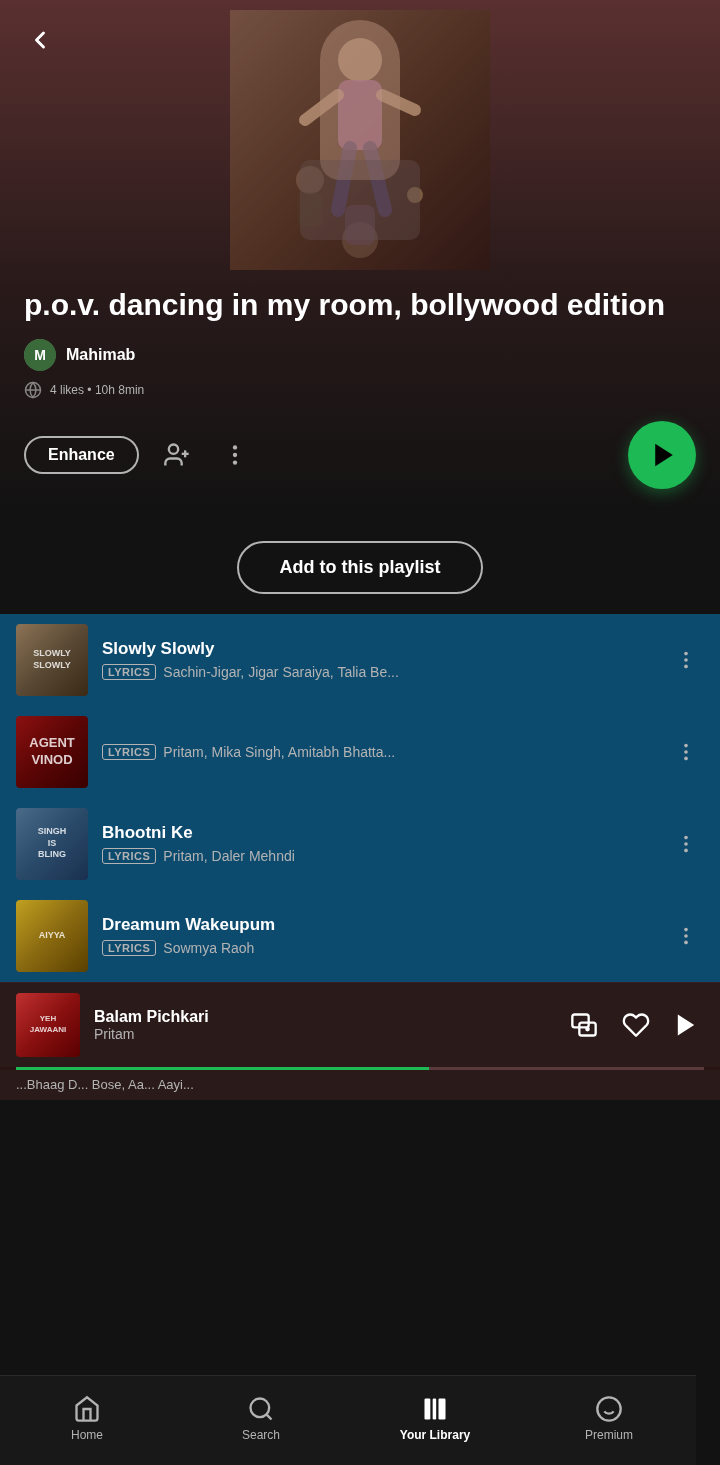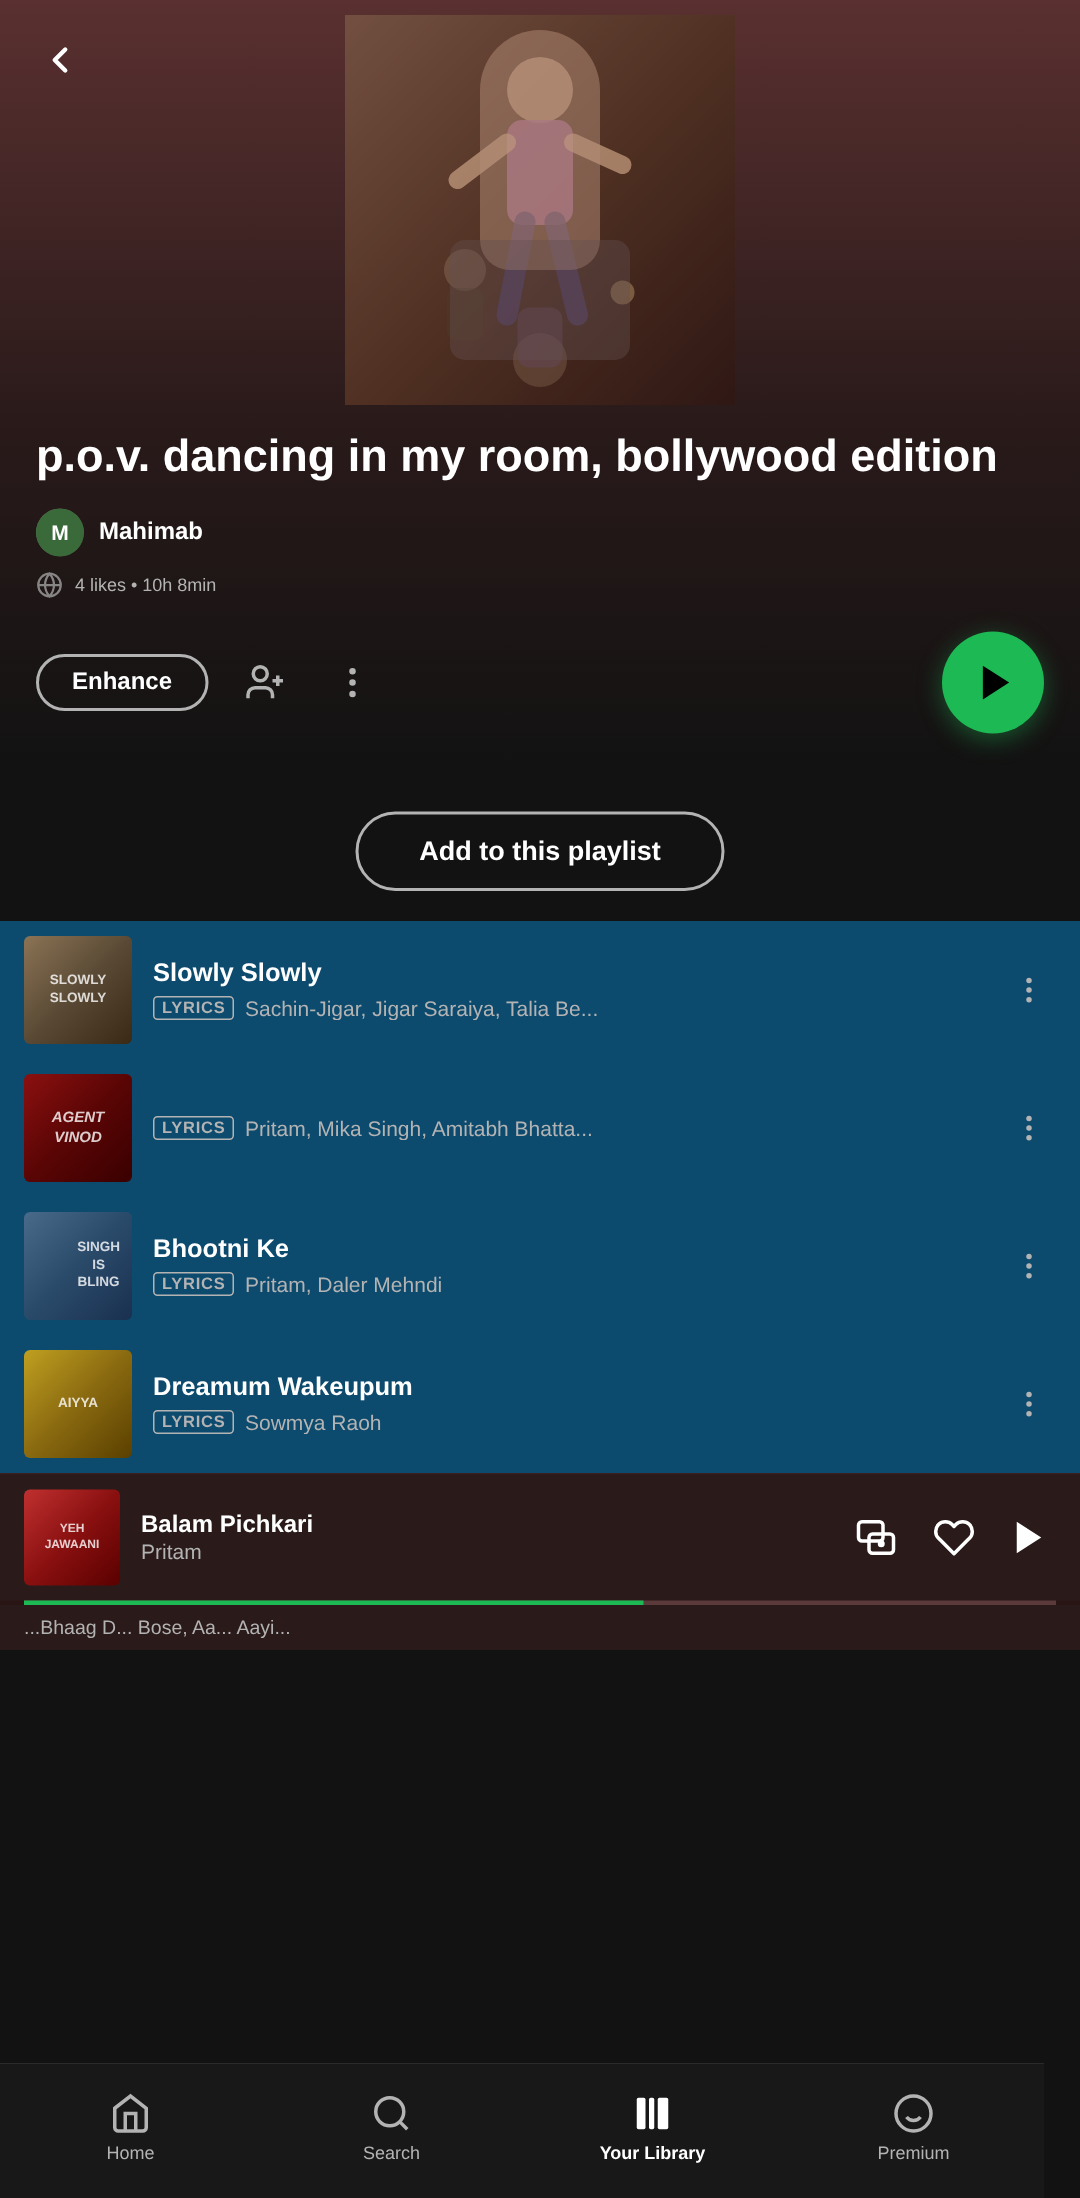--- a/index.html
+++ b/index.html
@@ -211,21 +211,21 @@
       justify-content: center;
       font-size: 10px;
       font-weight: 700;
       color: rgba(255,255,255,0.7);
       text-align: center;
       line-height: 1.2;
       padding: 4px;
     }
     .track-art-1 { background: linear-gradient(135deg, #8B7355 0%, #5a4a35 50%, #3a2a15 100%); }
     .track-art-2 { background: linear-gradient(135deg, #8B1010 0%, #5a0505 50%, #3a0000 100%); }
-    .track-art-3 { background: linear-gradient(135deg, #4a6a8a 0%, #2a4a6a 50%, #1a3050 100%); justify-content: flex-end; }
+    .track-art-3 { background: linear-gradient(135deg, #4a6a8a 0%, #2a4a6a 50%, #1a3050 100%); }
     .track-art-4 { background: linear-gradient(135deg, #c0a020 0%, #8a6a10 50%, #5a4000 100%); }
     .track-art-5 { background: linear-gradient(135deg, #c03030 0%, #8a1010 50%, #5a0000 100%); }
 
     .track-info {
       flex: 1;
       min-width: 0;
     }
     .track-name {
       font-size: 17px;
       font-weight: 600;
@@ -493,21 +493,21 @@
       <svg width="22" height="22" viewBox="0 0 24 24" fill="currentColor">
         <circle cx="12" cy="5" r="2"></circle>
           <circle cx="12" cy="12" r="2"></circle>
           <circle cx="12" cy="19" r="2"></circle>
       </svg>
     </div>
   </div>
 
   <div class="track-item">
     <div class="track-art track-art-placeholder track-art-2">
-      <span style="font-size:10px;color:rgba(255,255,255,0.8);text-align:center;line-height:1.3;padding:4px;font-style:italic;">AGENT<br>VINOD</span>
+      <span style="font-size:13px;color:rgba(255,255,255,0.8);text-align:center;line-height:1.3;padding:4px;">AGENT<br>VINOD</span>
     </div>
     <div class="track-info">
       <div class="track-meta">
         <span class="lyrics-badge">LYRICS</span>
         <span class="track-artists">Pritam, Mika Singh, Amitabh Bhatta...</span>
       </div>
     </div>
     <div class="track-more">
       <svg width="22" height="22" viewBox="0 0 24 24" fill="currentColor">
         <circle cx="12" cy="5" r="2"></circle>

